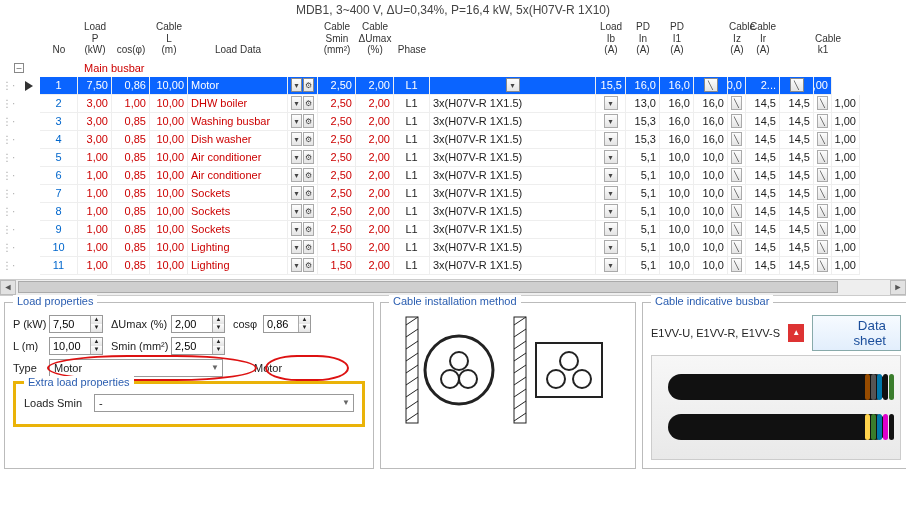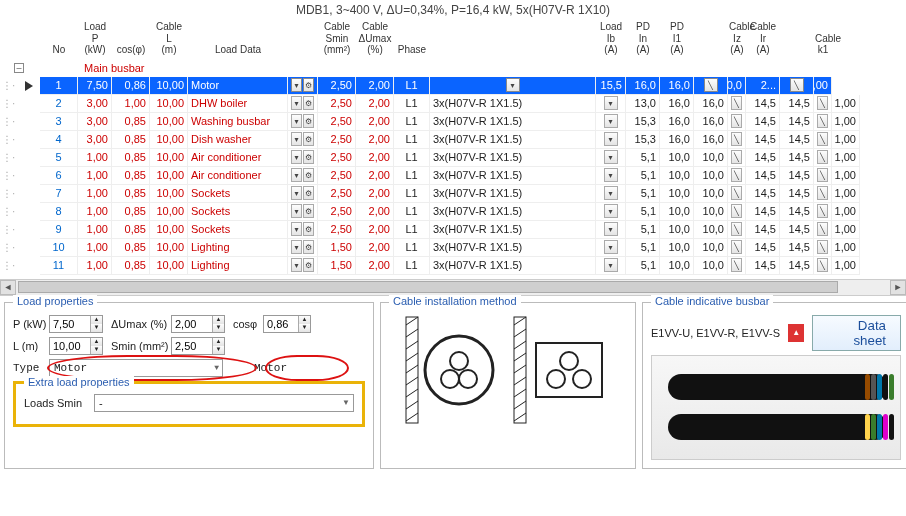--- a/index.html
+++ b/index.html
@@ -152,21 +152,21 @@
   }
   .spin input {
     border: none; width: 40px; font-size: 11px; padding: 0 3px;
   }
   .spin .ctl { width: 12px; display: flex; flex-direction: column; }
   .spin .ctl div {
     flex:1; border-left:1px solid #aaa;
     background: linear-gradient(#fdfdfd,#e4e4e4);
     font-size: 6px; text-align:center; line-height:7px;
   }
-  .type-row { position: relative; font-family: Liberation Mono, monospace; }
+  .type-row { position: relative; }
   .type-select {
     border:1px solid #999; height: 18px; width: 174px;
     display: inline-flex; align-items: center;
     padding: 0 14px 0 4px; background:#fff;
     position: relative;
   }
   .type-select .car {
     position:absolute; right:3px; font-size:8px; color:#666;
   }
   .type-value {

